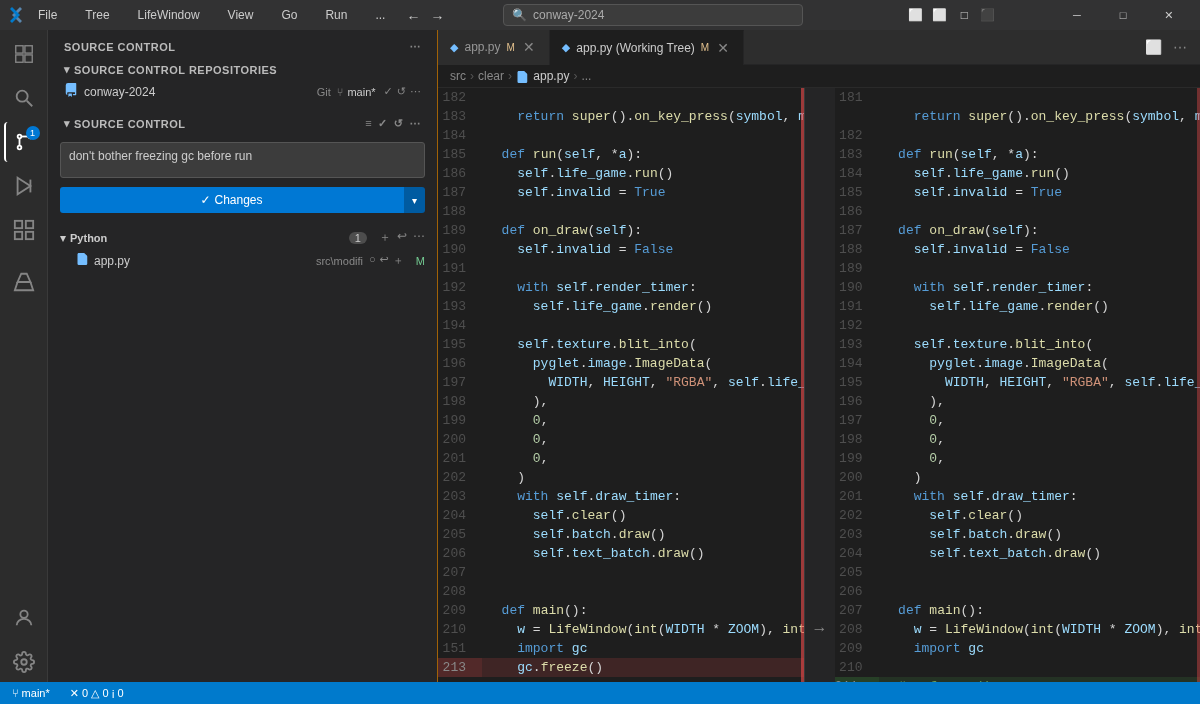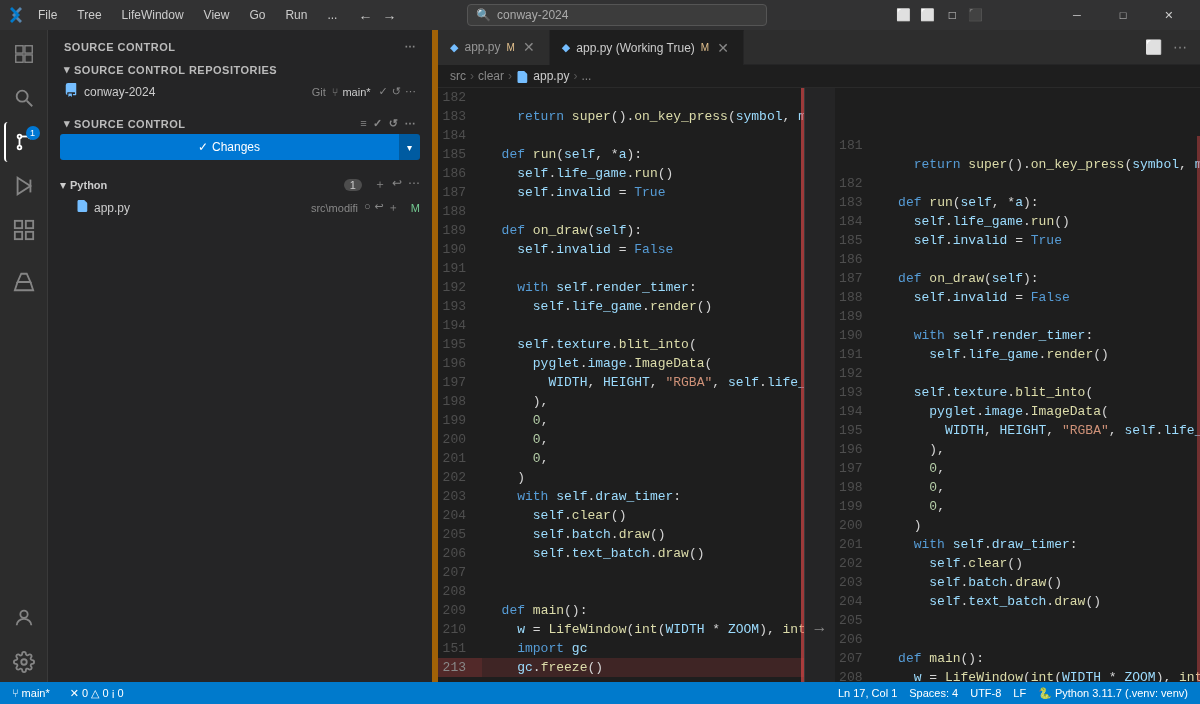--- a/index.html
+++ b/index.html
@@ -18,21 +18,21 @@
     
     #title-bar {
       display: flex;
       align-items: center;
       background: #323233;
       height: 30px;
       flex-shrink: 0;
       padding: 0 8px;
       gap: 8px;
     }
-    #title-bar .menu-items { display: flex; gap: 8px; }
+    #title-bar .menu-items { display: flex; gap: 16px; }
     #title-bar .menu-item {
       padding: 2px 6px;
       cursor: pointer;
       border-radius: 3px;
       font-size: 12px;
       color: #cccccc;
     }
     #title-bar .nav-buttons { display: flex; gap: 4px; margin-left: 4px; }
     #title-bar .nav-btn {
       width: 20px; height: 20px;
@@ -95,21 +95,21 @@
     }
     .activity-bottom { margin-top: auto; }
 
     
     #sidebar {
       width: 390px;
       background: #252526;
       display: flex;
       flex-direction: column;
       flex-shrink: 0;
-      border-right: 6px solid #a16207;
+      border-right: 1px solid #a16207;
     }
     .sidebar-header {
       padding: 10px 16px 4px;
       font-size: 11px;
       font-weight: 700;
       color: #bbbbbb;
       letter-spacing: 0.5px;
       display: flex;
       align-items: center;
       justify-content: space-between;
@@ -310,21 +310,21 @@
     }
 
     .diff-pane {
       flex: 1;
       overflow: hidden;
       display: flex;
       flex-direction: column;
       border-right: 1px solid #3a3a3a;
       position: relative;
     }
-    .diff-pane:last-child { border-right: none; margin-top: 48px; }
+    .diff-pane:last-child { border-right: none; }
 
     .code-area {
       flex: 1;
       overflow-y: auto;
       overflow-x: hidden;
       font-family: 'Consolas', 'Courier New', monospace;
       font-size: 13px;
       line-height: 19px;
     }
 
@@ -520,20 +520,23 @@
         <span>SOURCE CONTROL</span>
       </div>
       <div style="display:flex;gap:6px;color:#888;">
         <span>≡</span>
         <span>✓</span>
         <span>↺</span>
         <span>⋯</span>
       </div>
     </div>
 
+    <div class="commit-msg-area">
+      <textarea class="commit-msg-input" style="">don't bother freezing gc before run</textarea>
+    </div>
 
     <div class="commit-btn-row">
       <button class="commit-btn">
         <span>✓</span>
         <span>Changes</span>
       </button>
       <button class="commit-btn-arrow">▾</button>
     </div>
 
     <div class="changes-section">
@@ -570,21 +573,21 @@
 
     <div id="tabs-bar">
       <div class="tab">
         <span style="color:#75beff;font-size:11px;">◆</span>
         <span>app.py</span>
         <span class="tab-modified">M</span>
         <span class="tab-close">✕</span>
       </div>
       <div class="tab active">
         <span style="color:#75beff;font-size:11px;">◆</span>
-        <span>app.py (Working True)</span>
+        <span>app.py (Working Tree)</span>
         <span class="tab-modified">M</span>
         <span class="tab-close">✕</span>
       </div>
       <div class="tab-actions">
         <span class="tab-action-btn">⬜</span>
         <span class="tab-action-btn">⋯</span>
       </div>
     </div>
 
     <div id="breadcrumb">
@@ -699,31 +702,13 @@
     <span>main*</span>
   </div>
   <div class="status-item">
     <span>✕</span>
     <span>0</span>
     <span>△</span>
     <span>0</span>
     <span>ℹ</span>
     <span>0</span>
   </div>
-  <div class="status-right" style="margin-left:auto;display:flex;gap:4px;">
-    <div class="status-item">
-      <span>Ln 17, Col 1</span>
-    </div>
-    <div class="status-item">
-      <span>Spaces: 4</span>
-    </div>
-    <div class="status-item">
-      <span>UTF-8</span>
-    </div>
-    <div class="status-item">
-      <span>LF</span>
-    </div>
-    <div class="status-item">
-      <span>🐍</span>
-      <span>Python 3.11.7 (.venv: venv)</span>
-    </div>
-  </div>
 </div>
 
 </body></html>

